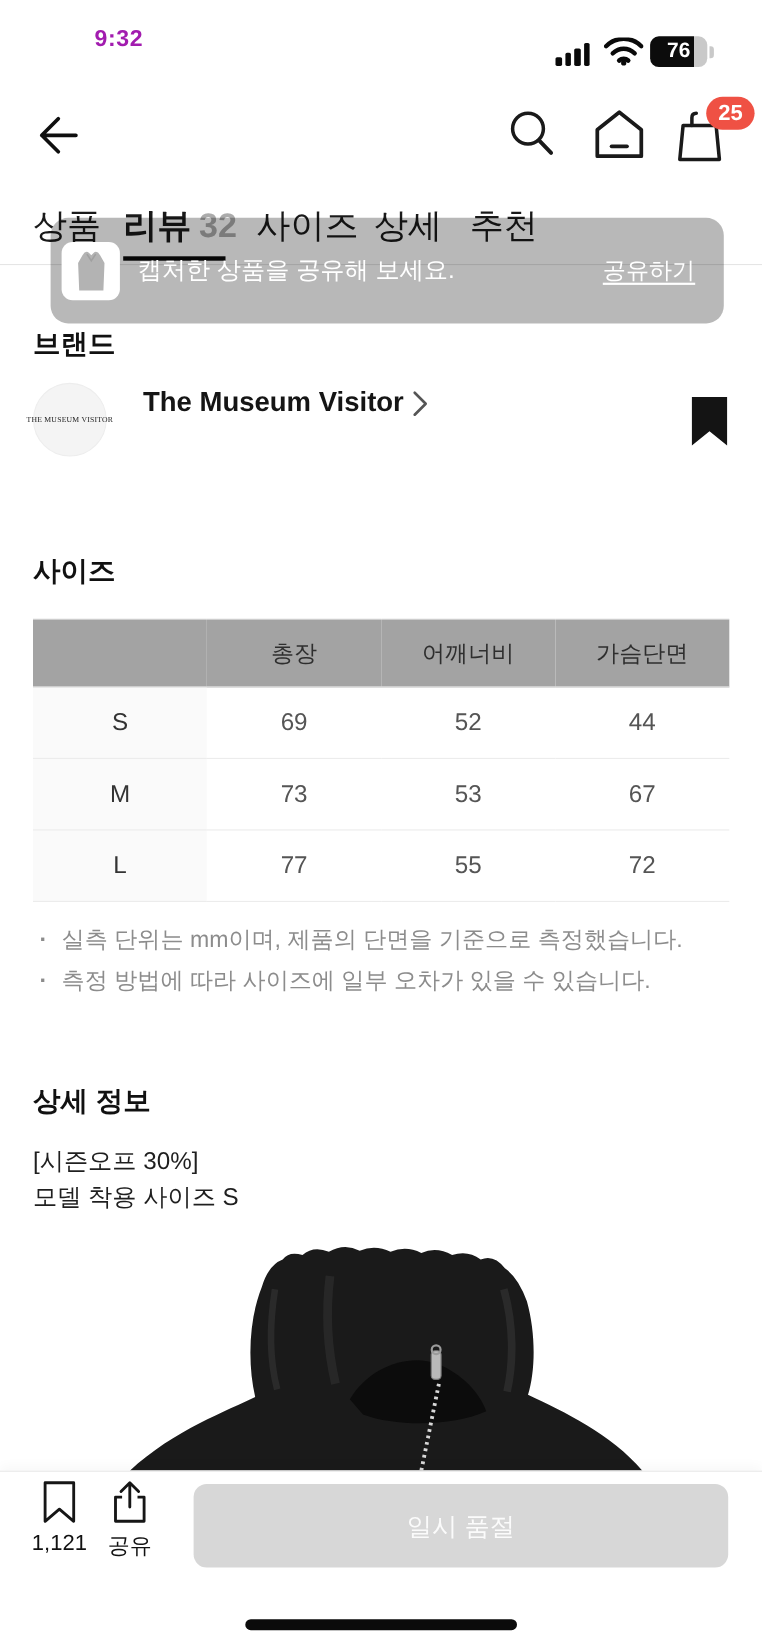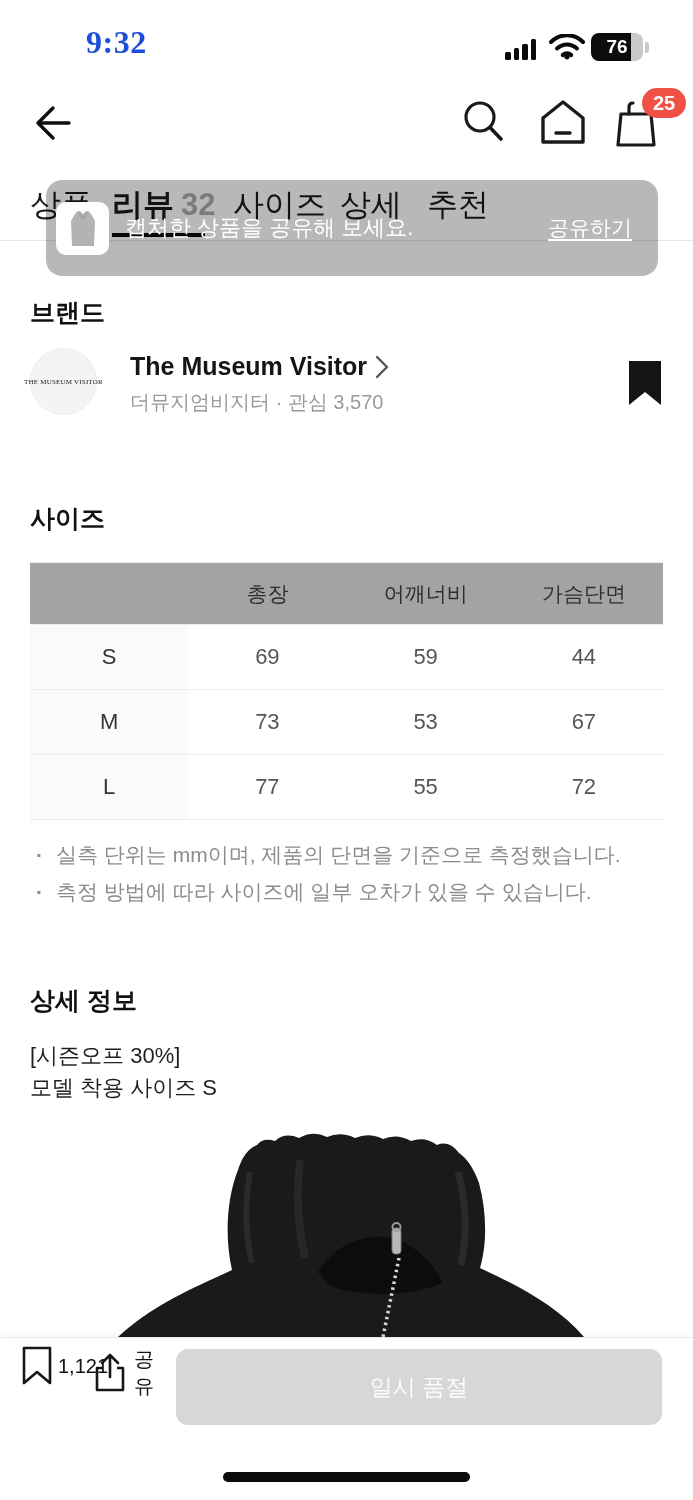--- a/index.html
+++ b/index.html
@@ -1,21 +1,21 @@
 <!DOCTYPE html>
 <html style="--badge: #ef5144; --cta_bg: #d7d7d7; --cta_text: #fbfbfb; --toast_overlay: rgba(0,0,0,0.28); --table_header_bg: #f7f7f7;"><head>
 <meta charset="utf-8">
 <style>
   * { margin:0; padding:0; box-sizing:border-box; }
   html,body { background:#fff; }
   body { font-family:"Liberation Sans","DejaVu Sans",sans-serif; color:#111; }
   #screen { position:relative; width:693px; height:1500px; background:#fff; overflow:hidden; margin:0 auto; }
 
   
-  .time { position:absolute; left:86px; top:24px; font-size:32px; font-weight:700; letter-spacing:.5px; color:#1d4ed8;font-family:Liberation Serif, serif; }
+  .time { position:absolute; left:86px; top:24px; font-size:21px; font-weight:700; letter-spacing:.5px; color:#a21caf; }
   .sig  { position:absolute; left:505px; top:36px; width:38px; height:24px; display:flex; align-items:flex-end; gap:3px; }
   .sig i { display:block; width:5.5px; background:#0a0a0a; border-radius:1.5px; }
   .sig i:nth-child(1){height:8px} .sig i:nth-child(2){height:12px} .sig i:nth-child(3){height:16px} .sig i:nth-child(4){height:21px}
   .wifi { position:absolute; left:549px; top:34px; }
   .batt { position:absolute; left:591px; top:33px; width:52px; height:28px; border-radius:8px;
           background:linear-gradient(90deg,#0c0c0c 0 76%, #c9c9c9 76% 100%);
           color:#fff; font-size:19px; font-weight:700; display:flex; align-items:center; justify-content:center; }
   .batt-nub { position:absolute; left:645px; top:42px; width:4px; height:11px; background:#c9c9c9; border-radius:0 3px 3px 0; }
 
   
@@ -30,21 +30,21 @@
 
   
   .tabbar { position:absolute; left:0; top:182px; width:693px; height:59px; border-bottom:1px solid #e5e5e5; z-index:1; }
   .tab { position:absolute; top:2px; background:none; border:none; cursor:pointer; font-size:31px; color:#1a1a1a;
          font-family:inherit; display:flex; gap:7px; align-items:baseline; }
   .tab.t1{left:30px} .tab.t2{left:112px; font-weight:700;} .tab.t3{left:233px} .tab.t4{left:340px} .tab.t5{left:427px}
   .tab .cnt { font-weight:700; color:#ababab; }
   .tab-ind { position:absolute; left:112px; top:51px; width:93px; height:4px; background:#0a0a0a; }
 
   
-  .toast { position:absolute; left:46px; top:180px; width:612px; height:96px; border-radius:16px;
+  .toast { position:absolute; left:46px; top:198px; width:612px; height:96px; border-radius:16px;
            background:rgba(0,0,0,0.28); z-index:5; display:flex; align-items:center; padding:0 26px 0 10px; }
   .toast-thumb { width:53px; height:53px; background:#fff; border-radius:10px; flex:0 0 auto;
                  display:flex; align-items:center; justify-content:center; }
   .toast-msg { margin-left:16px; font-size:22px; color:#fff; flex:1 1 auto; }
   .toast-action { background:none; border:none; cursor:pointer; font-family:inherit; font-size:21px; color:#fff;
                   text-decoration:underline; text-underline-offset:4px; }
 
   
   .h-section { position:absolute; left:30px; font-size:25px; font-weight:700; color:#111; }
   .h-brand  { top:296px; }
@@ -79,21 +79,21 @@
   
   .detail-lines { position:absolute; left:30px; top:1040px; font-size:22px; line-height:32px; color:#1f1f1f; }
 
   
   .product { position:absolute; left:0; top:1130px; width:693px; height:207px; overflow:hidden; background:#fff; }
 
   
   .bottombar { position:absolute; left:0; top:1337px; width:693px; height:163px; background:#fff;
                border-top:1px solid #e9e9e9; box-shadow:0 -4px 10px rgba(0,0,0,0.03); }
   .act { position:absolute; top:8px; background:none; border:none; cursor:pointer; font-family:inherit;
-         display:flex; flex-direction:row; align-items:center; gap:6px; }
+         display:flex; flex-direction:column; align-items:center; gap:6px; }
   .act-like  { left:22px; width:64px; }
   .act-share { left:92px; width:52px; }
   .act .lbl { font-size:20px; color:#111; }
   .cta { position:absolute; left:176px; top:11px; width:486px; height:76px; border:none; border-radius:12px;
          background:var(--cta_bg,#d7d7d7); color:var(--cta_text,#fbfbfb); font-size:23px; font-family:inherit; }
   .home-ind { position:absolute; left:223px; top:134px; width:247px; height:10px; border-radius:5px; background:#0b0b0b; border:none; }
 
   svg { display:block; }
 </style>
 </head>
@@ -193,21 +193,20 @@
       <span>THE MUSEUM VISITOR</span>
     </span>
     <div class="brand-name">
       <span>The Museum Visitor</span>
       <span>
         <svg width="15" height="26" viewBox="0 0 15 26">
           <path d="M2 3 L12 13 L2 23" fill="none" stroke="#555" stroke-width="2.4" stroke-linecap="round" stroke-linejoin="round"></path>
         </svg>
       </span>
     </div>
-    <div class="brand-sub">더뮤지엄비지터 · 관심 3,570</div>
     <button class="brand-bm">
       <span>
         <svg width="34" height="46" viewBox="0 0 34 46">
           <path d="M1 1 H33 V45 L17 32 L1 45 Z" fill="#141414"></path>
         </svg>
       </span>
     </button>
   </div>
 
   <h2 class="h-section h-size">사이즈</h2>
@@ -223,21 +222,21 @@
         <th></th>
         <th>총장</th>
         <th>어깨너비</th>
         <th>가슴단면</th>
       </tr>
     </thead>
     <tbody>
       <tr>
         <td class="rowlab">S</td>
         <td>69</td>
-        <td>59</td>
+        <td>52</td>
         <td>44</td>
       </tr>
       <tr>
         <td class="rowlab">M</td>
         <td>73</td>
         <td>53</td>
         <td>67</td>
       </tr>
       <tr>
         <td class="rowlab">L</td>

